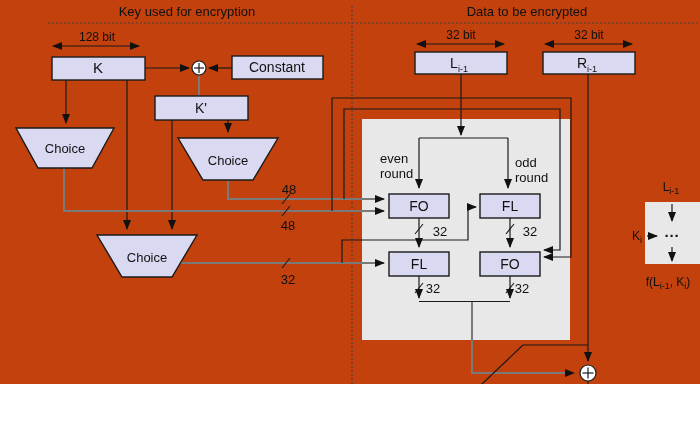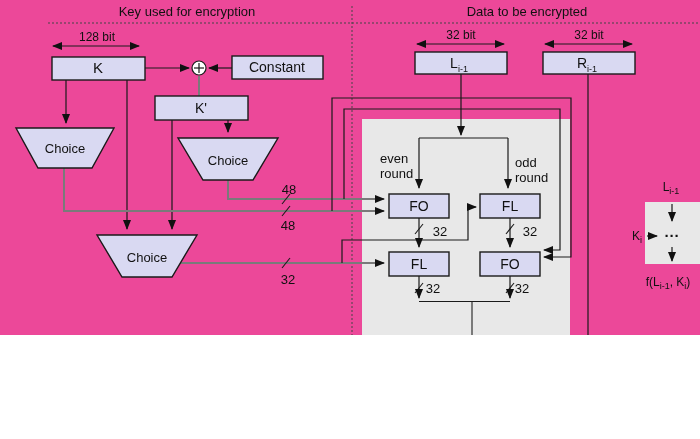--- a/index.html
+++ b/index.html
@@ -1,16 +1,16 @@
 <!DOCTYPE html>
 <html><head>
 <meta charset="utf-8">
 <style>
   html,body{margin:0;padding:0;background:#ffffff;}
-  .stage{position:relative;width:700px;height:335px;background:#ec4899;overflow:hidden;
+  .stage{position:relative;width:700px;height:384px;background:#c2410c;overflow:hidden;
          font-family:"Liberation Sans", sans-serif;}
   svg{display:block;}
   text{fill:#111111;font-family:"Liberation Sans", sans-serif;}
   .box{fill:#d9d9f2;stroke:#1a1a1a;stroke-width:1.4;}
   .panel{fill:#e8e8e8;stroke:none;}
   .wire{stroke:#1a1a1a;stroke-width:1.2;fill:none;}
   .bus{stroke:#7a7a7a;stroke-width:2;fill:none;}
   .meas{stroke:#1a1a1a;stroke-width:1;fill:none;}
   .dash{stroke:#444444;stroke-width:1;stroke-dasharray:2,2;fill:none;}
   .tick{stroke:#1a1a1a;stroke-width:1.1;}

